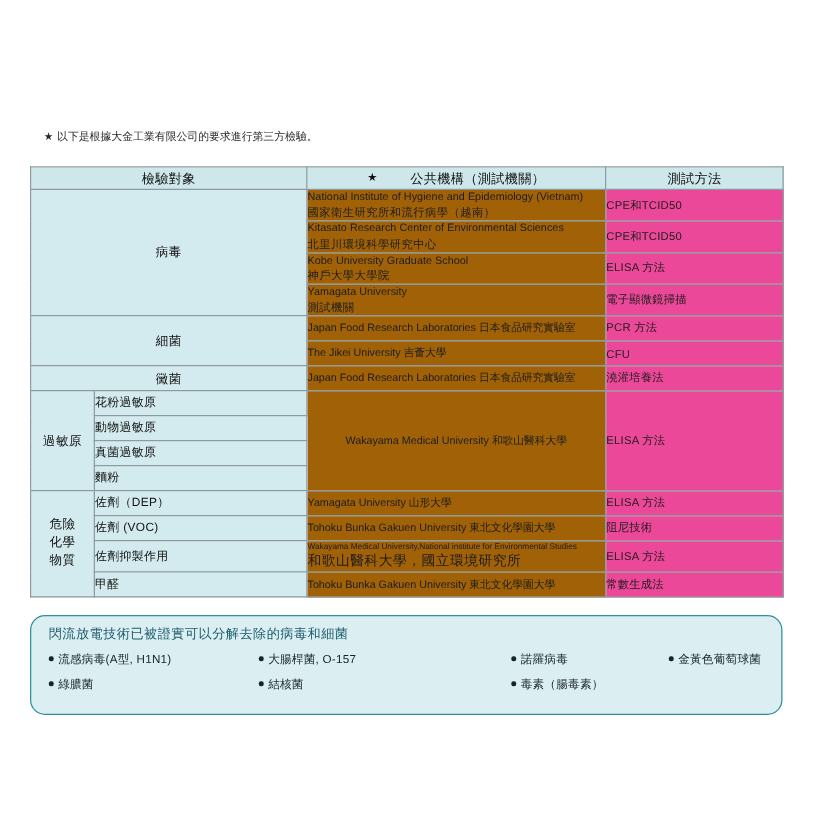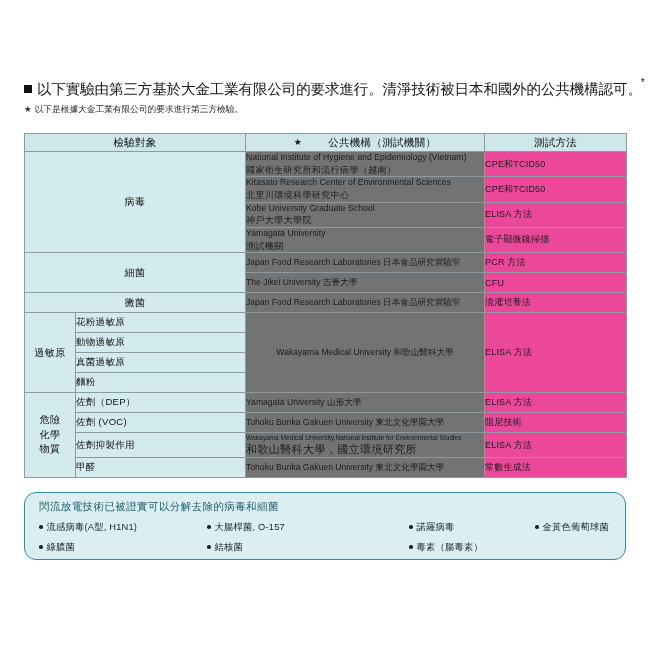--- a/index.html
+++ b/index.html
@@ -49,21 +49,21 @@
     font-size: 10px;
     vertical-align: super;
     line-height: 0;
     position: relative;
     top: -2px;
     left: -1px;
   }
 
   .subnote {
     position: absolute;
-    left: 24px;
+    left: 35px;
     top: 104px;
     font-size: 8.7px;
     line-height: 1.2;
     color: #2a2a2a;
     white-space: nowrap;
   }
   .subnote .star {
     font-size: 8.5px;
     margin-right: 3px;
   }
@@ -122,21 +122,21 @@
     background: #d3eaee;
     text-align: left;
     padding-left: 7px;
     font-size: 9.5px;
     color: #111;
     height: 19px;
     letter-spacing: 0.3px;
   }
 
   .inst {
-    background: #737373;
+    background: #a16207;
     padding: 3px 7px;
     font-size: 8.6px;
     line-height: 1.38;
     color: #1c1c1c;
   }
   .inst .en { display: block; letter-spacing: 0.05px; }
   .inst .zh { display: block; letter-spacing: 0.4px; font-size: 9px;}
   .inst.single { line-height: 1.3; }
   .inst.tiny .en { font-size: 6.6px; letter-spacing: 0; }
   .inst.tiny .zh { font-size: 11px; }
@@ -148,21 +148,21 @@
     color: #1c1c1c;
     letter-spacing: 0.2px;
   }
 
   
   .callout {
     position: absolute;
     left: 24px;
     top: 492px;
     width: 602px;
-    height: 68px;
+    height: 80px;
     box-sizing: border-box;
     border: 1.3px solid #2e8f9e;
     border-radius: 12px;
     background: #dbeef2;
     padding: 7px 14px 0 14px;
   }
   .callout-title {
     font-size: 10.5px;
     color: #1b5c6b;
     letter-spacing: 0.4px;
@@ -188,23 +188,20 @@
     margin-right: 4px;
     position: relative;
     top: -1.5px;
   }
 </style>
 </head>
 <body>
 
 <div class="page">
 
-  <div class="headline">
-    <span class="sq"></span><span>以下實驗由第三方基於大金工業有限公司的要求進行。清淨技術被日本和國外的公共機構認可。</span><span class="sup-star">*</span>
-  </div>
 
   <div class="subnote">
     <span class="star">★</span><span>以下是根據大金工業有限公司的要求進行第三方檢驗。</span>
   </div>
 
   <div class="tbl-wrap">
     <table class="matrix">
       <colgroup>
         <col style="width:51px">
         <col style="width:170px">

